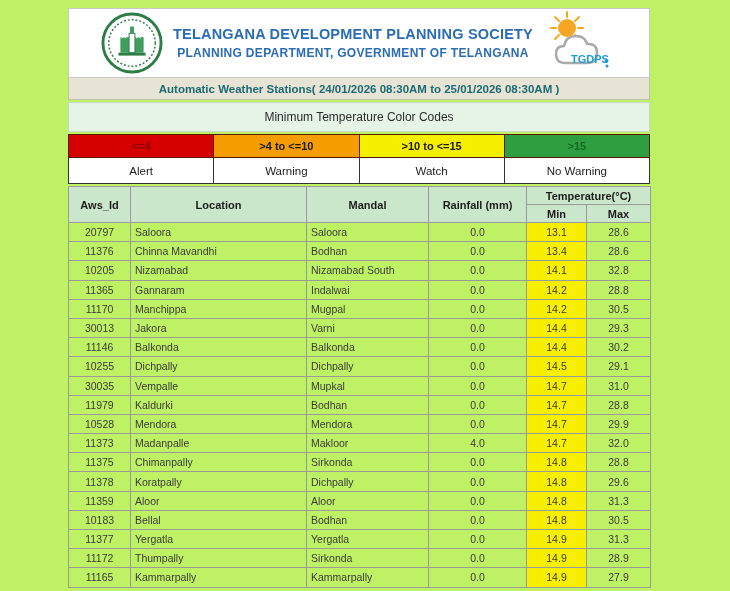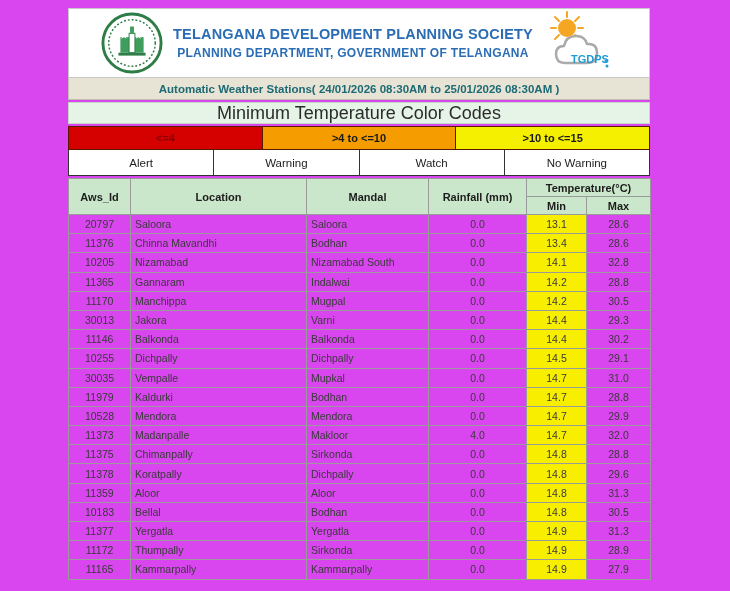--- a/index.html
+++ b/index.html
@@ -1,21 +1,21 @@
 <!DOCTYPE html>
 <html><head>
 <meta charset="utf-8">
 <style>
   * { margin: 0; padding: 0; box-sizing: border-box; }
   html, body { background: #ffffff; }
   body { font-family: "Liberation Sans", sans-serif; }
   .page {
     position: relative;
     width: 730px; height: 591px;
-    background: #d946ef;
+    background: #bef264;
     overflow: hidden;
   }
   .panel {
     position: absolute;
     left: 68px; top: 8px;
     width: 582px;
   }
   
   .header-box {
     height: 70px;
@@ -48,27 +48,27 @@
     border: 1px solid #c2beb0;
     border-top: none;
     background: #e8e4d5;
     display: flex; align-items: center; justify-content: center;
     color: #1c6a74;
     font-size: 11.5px;
     font-weight: bold;
   }
   
   .color-title {
-    height: 22px;
+    height: 30px;
     margin-top: 2px;
     border: 1px solid #c6d8c6;
     background: #e6f4e8;
     display: flex; align-items: center; justify-content: center;
     color: #2b2b2b;
-    font-size: 18px;
+    font-size: 12px;
   }
   .bands-row, .labels-row { display: flex; margin-top: 2px; }
   .labels-row { margin-top: 0; }
   .band {
     flex: 1;
     height: 24px;
     border: 1px solid #5a1a00;
     border-right: none;
     display: flex; align-items: center; justify-content: center;
     font-size: 11px; font-weight: bold;
@@ -167,20 +167,23 @@
     <div class="bands-row">
       <div class="band" style="background: rgb(213, 0, 0); color: rgb(138, 0, 0);">
           <span>&lt;=4</span>
         </div>
       <div class="band" style="background: rgb(245, 157, 0); color: rgb(26, 26, 26);">
           <span>&gt;4 to &lt;=10</span>
         </div>
       <div class="band" style="background: rgb(245, 239, 0); color: rgb(26, 26, 26);">
           <span>&gt;10 to &lt;=15</span>
         </div>
+      <div class="band" style="background: rgb(46, 158, 65); color: rgb(20, 105, 31);">
+          <span>&gt;15</span>
+        </div>
     </div>
     <div class="labels-row">
       <div class="band-label">Alert</div>
       <div class="band-label">Warning</div>
       <div class="band-label">Watch</div>
       <div class="band-label">No Warning</div>
     </div>
 
     <table class="aws">
       <colgroup>

